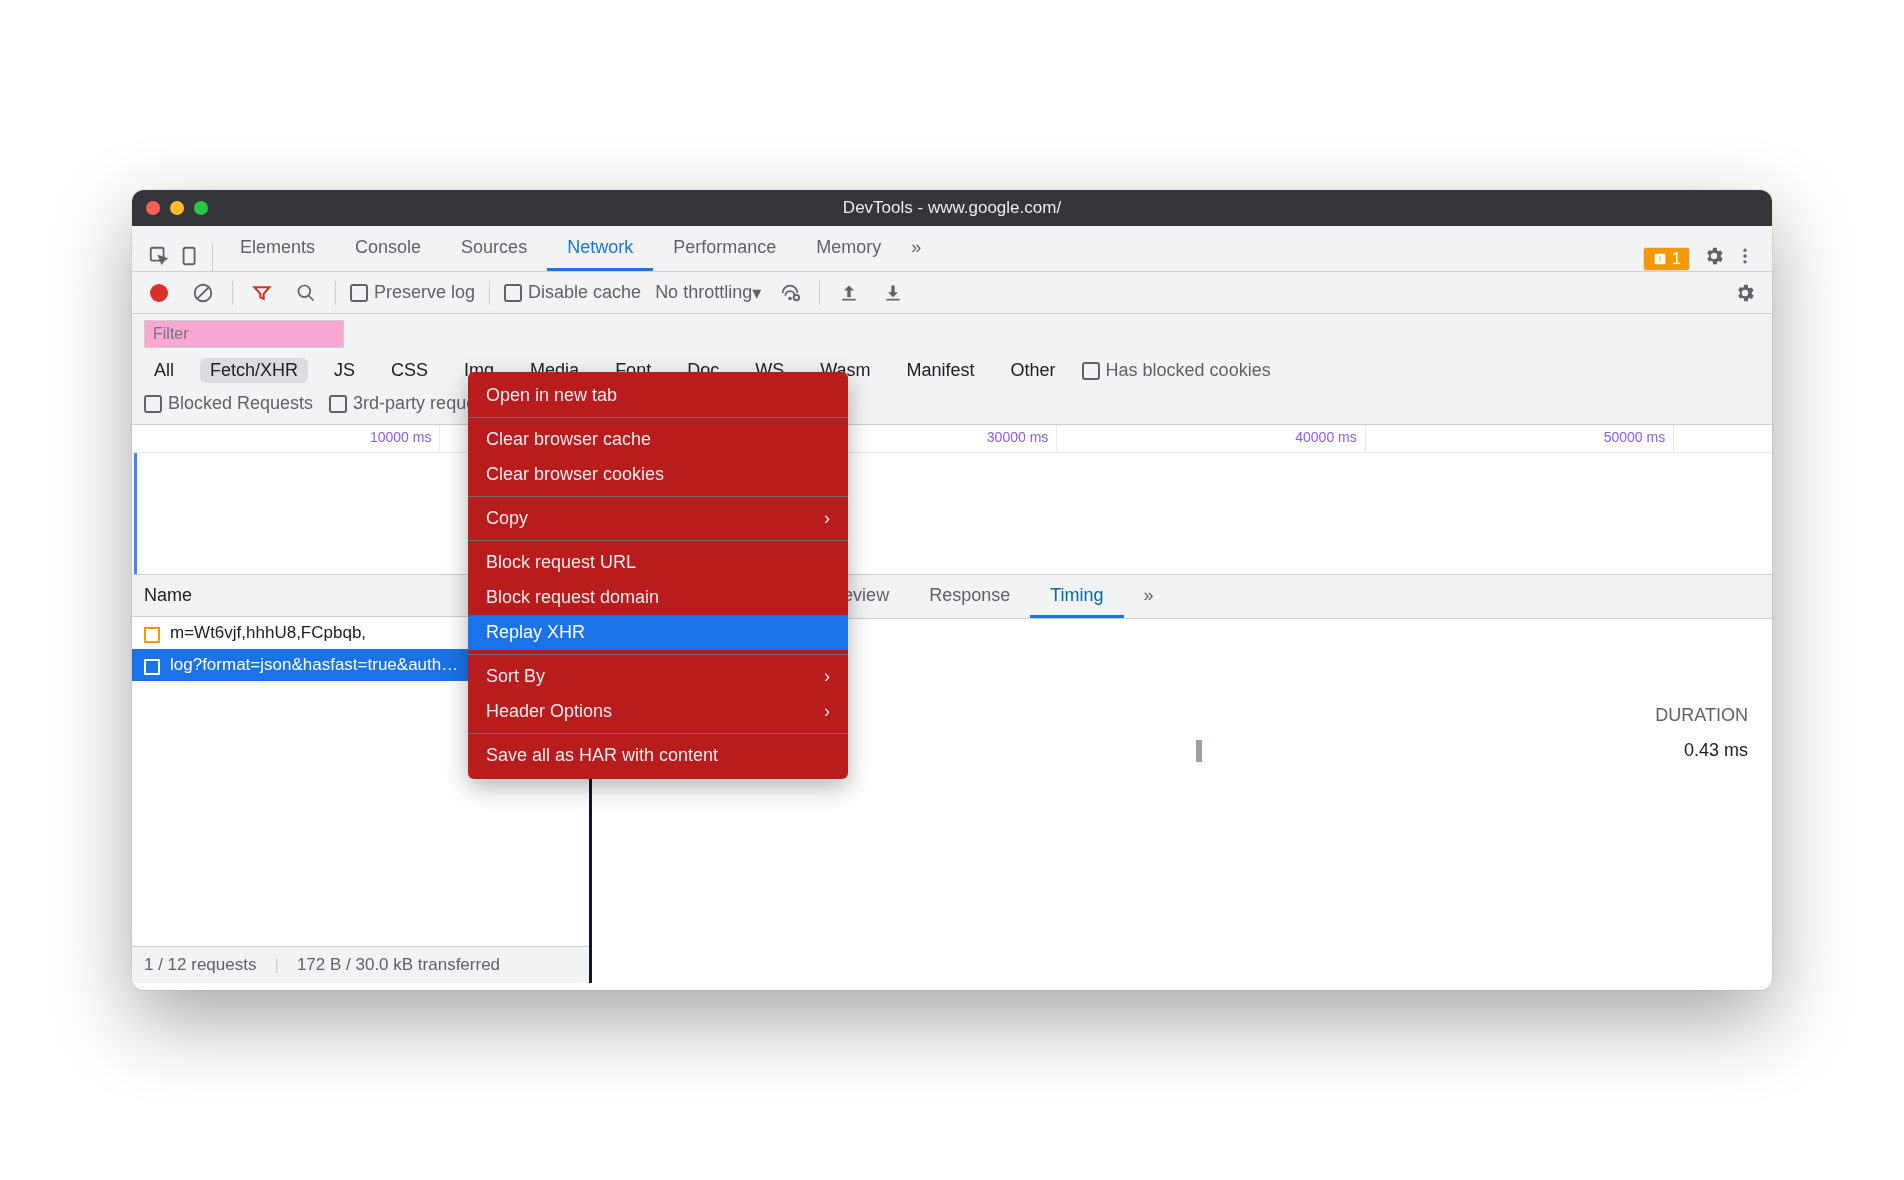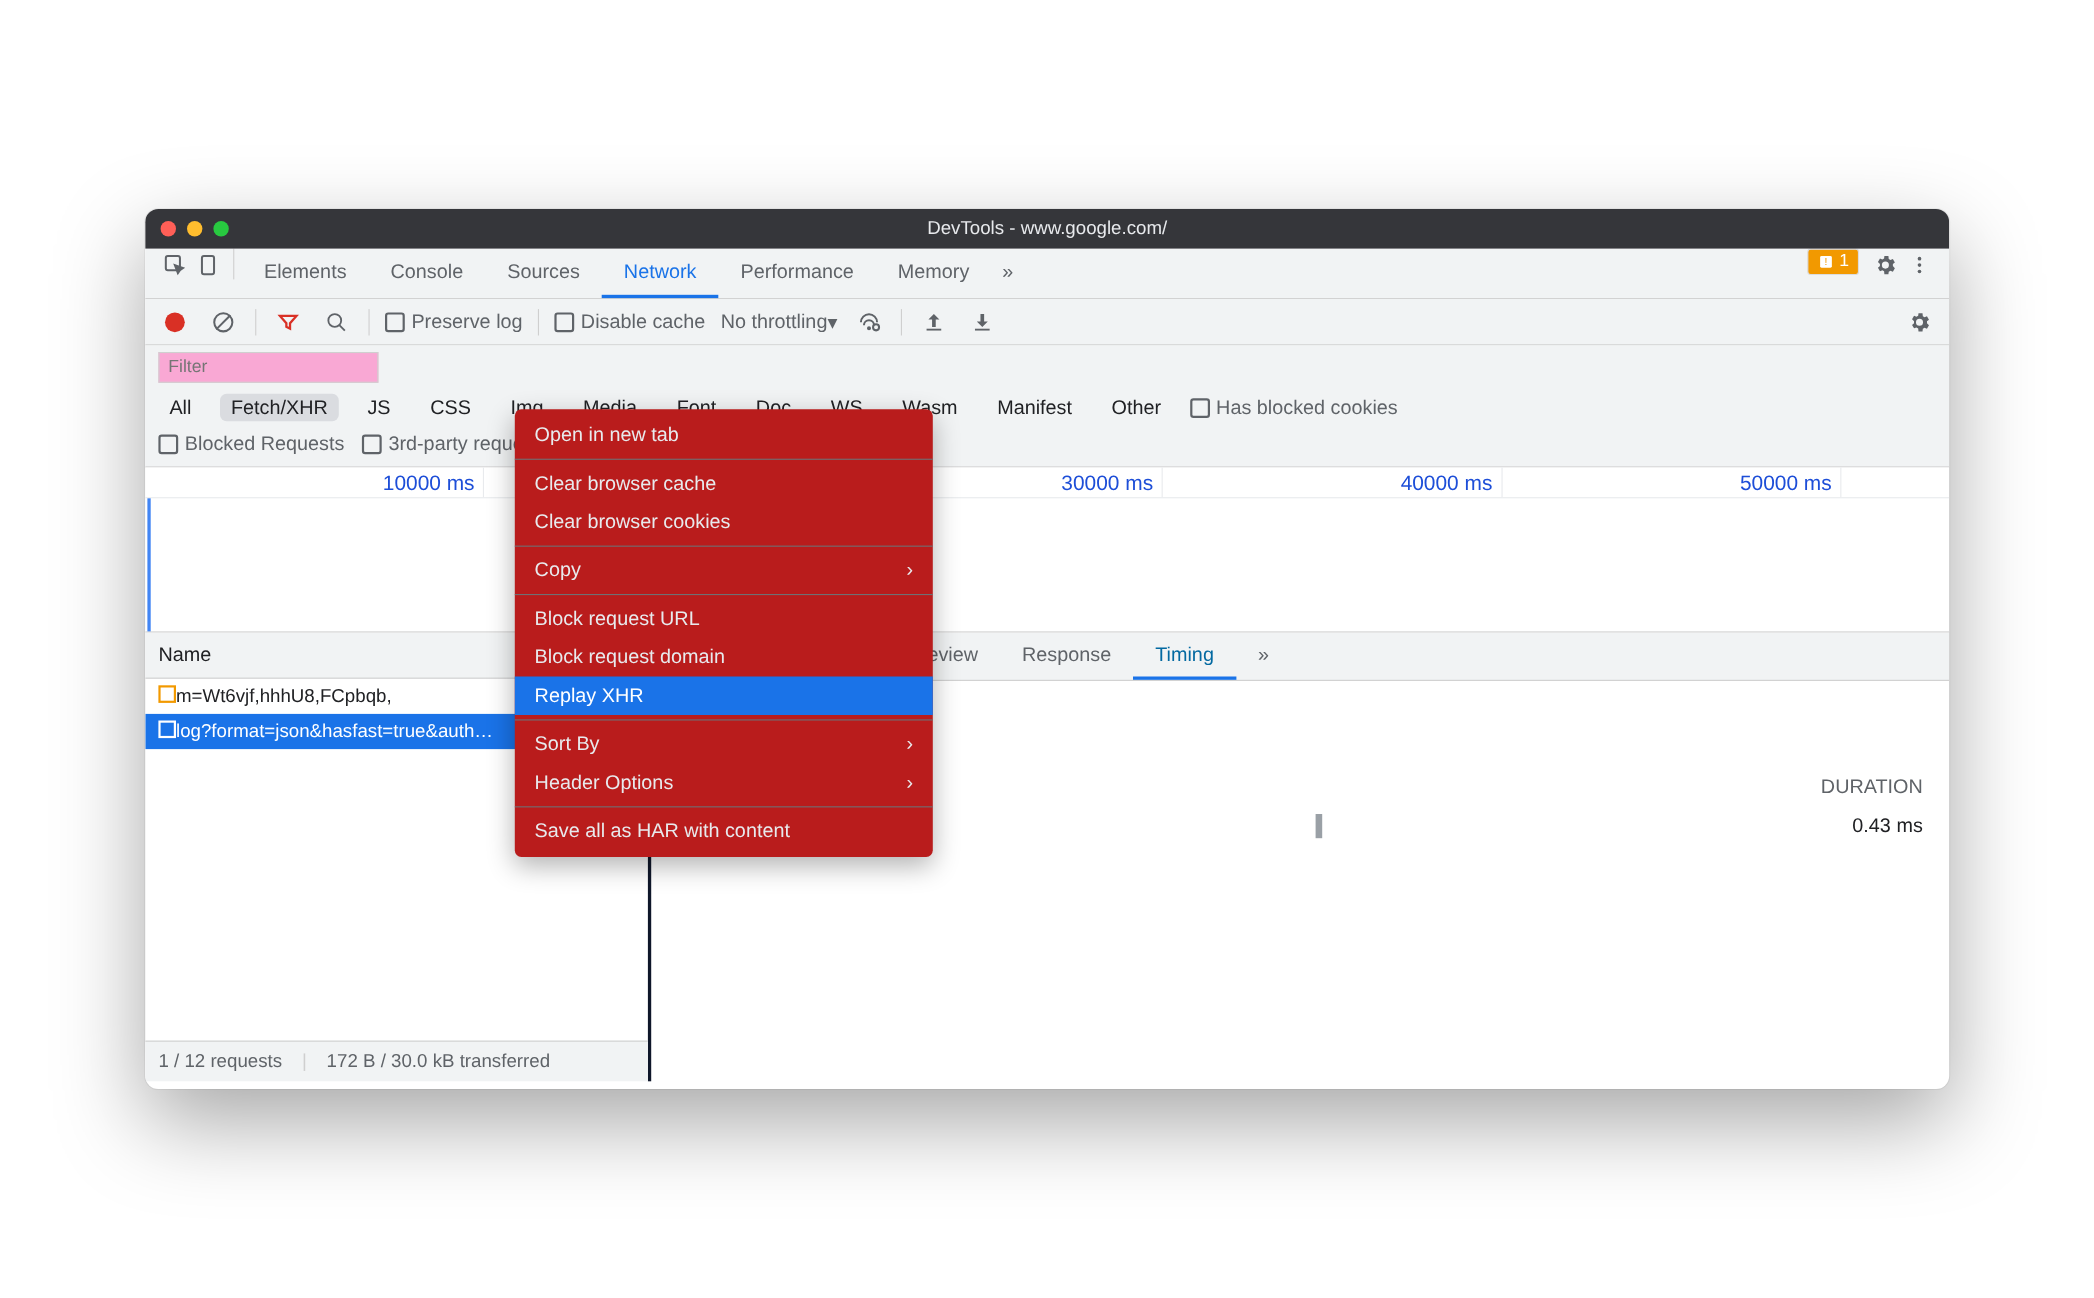--- a/index.html
+++ b/index.html
@@ -5,48 +5,48 @@
 * { margin: 0; padding: 0; box-sizing: border-box; font-family: -apple-system, 'Helvetica Neue', Arial, sans-serif; }
 body { background: #fff; display: flex; align-items: center; justify-content: center; height: 1180px; width: 1904px; }
 .window { width: 1640px; height: 800px; background: #fff; border-radius: 12px; overflow: hidden; box-shadow: 0 30px 80px rgba(0,0,0,0.35), 0 0 0 1px rgba(0,0,0,0.05); position: relative; }
 .titlebar { height: 36px; background: #35363a; display: flex; align-items: center; padding: 0 14px; position: relative; }
 .traffic-lights { display: flex; gap: 10px; }
 .tl { width: 14px; height: 14px; border-radius: 50%; }
 .tl-red { background: #ff5f57; }
 .tl-yellow { background: #ffbd2e; }
 .tl-green { background: #28c940; }
 .title-text { position: absolute; left: 0; right: 0; text-align: center; color: #e8eaed; font-size: 17px; font-weight: 500; pointer-events: none; }
-.tabs-bar { height: 46px; background: #f1f3f4; border-bottom: 1px solid #cfcfcf; display: flex; align-items: flex-start; padding: 0 12px; gap: 1px; }
+.tabs-bar { height: 46px; background: #f1f3f4; border-bottom: 1px solid #cfcfcf; display: flex; align-items: flex-end; padding: 0 12px; gap: 1px; }
 .tabs { display: flex; gap: 0; align-items: center; height: 100%; }
 .tab { padding: 0 20px; height: 100%; display: flex; align-items: center; color: #5f6368; font-size: 18px; cursor: pointer; border-bottom: 3px solid transparent; }
 .tab.active { color: #1a73e8; border-bottom-color: #1a73e8; }
 .icon-btn { width: 30px; height: 30px; display: flex; align-items: center; justify-content: center; cursor: pointer; color: #5f6368; }
 .spacer { flex: 1; }
 .badge { background: #f29900; color: #fff; padding: 2px 8px; border-radius: 3px; font-size: 16px; display: flex; align-items: center; gap: 4px; border: 1px solid #dadce0; margin-right: 8px; }
 .toolbar { height: 42px; background: #f1f3f4; border-bottom: 1px solid #cfcfcf; display: flex; align-items: center; padding: 0 12px; gap: 14px; }
 .record-btn { width: 18px; height: 18px; background: #d93025; border-radius: 50%; position: relative; }
 .record-btn::after { content:''; position:absolute; inset:-4px; border:2px solid #d93025; border-radius:50%; opacity:0; }
 .chk { display: flex; align-items: center; gap: 6px; color: #5f6368; font-size: 18px; }
 .chkbox { width: 18px; height: 18px; border: 2px solid #5f6368; border-radius: 3px; }
 .vdiv { width: 1px; height: 24px; background: #cfcfcf; }
 .throttle { display: flex; align-items: flex-start; gap: 0; color: #5f6368; font-size: 18px; }
 .filter-area { background: #f1f3f4; border-bottom: 1px solid #cfcfcf; padding: 6px 12px 10px; }
 .filter-input { width: 200px; height: 28px; border: 1px solid #cfcfcf; background: #f9a8d4; padding: 0 8px; font-size: 16px; color: #5f6368; }
 .filter-row { display: flex; align-items: center; gap: 16px; margin-top: 10px; flex-wrap: wrap; }
 .filter-chip { color: #202124; font-size: 18px; cursor: pointer; padding: 2px 10px; border-radius: 6px; }
 .filter-chip.active { background: #dadce0; }
 .timeline { height: 150px; border-bottom: 1px solid #cfcfcf; position: relative; background: #fff; }
 .timeline-ticks { display: flex; height: 28px; border-bottom: 1px solid #e8eaed; }
-.tick { flex: 1; text-align: right; color: #1d4ed8; font-size: 19px; padding-right: 8px; padding-top: 4px; border-right: 1px solid #e8eaed; }
+.tick { flex: 1; text-align: right; color: #8b5cf6; font-size: 14px; padding-right: 8px; padding-top: 4px; border-right: 1px solid #e8eaed; }
 .timeline-marker { position: absolute; top: 28px; bottom: 0; width: 3px; background: #4285f4; left: 2px; }
 .content { display: flex; height: calc(100% - 36px - 46px - 42px - 118px - 150px); }
 .name-col { width: 460px; border-right: 3px solid #0f172a; display: flex; flex-direction: column; }
 .name-header { padding: 10px 12px; color: #202124; font-size: 18px; border-bottom: 1px solid #cfcfcf; background: #f1f3f4; }
 .rows { flex: 1; overflow: hidden; }
-.row { display: flex; align-items: flex-start; padding: 6px 12px; font-size: 17px; color: #202124; cursor: pointer; white-space: nowrap; overflow: hidden; }
+.row { display: flex; align-items: flex-end; gap: 10px; padding: 6px 12px; font-size: 17px; color: #202124; cursor: pointer; white-space: nowrap; overflow: hidden; }
 .row.selected { background: #1a73e8; color: #fff; }
 .row-icon { width: 16px; height: 16px; border: 2px solid #f29900; flex-shrink: 0; }
 .row.selected .row-icon { border-color: #fff; }
 .status-bar { border-top: 1px solid #cfcfcf; padding: 8px 12px; display: flex; gap: 18px; color: #5f6368; font-size: 17px; background: #f1f3f4; }
 .details { flex: 1; display: flex; flex-direction: column; }
 .detail-tabs { display: flex; border-bottom: 1px solid #cfcfcf; background: #f1f3f4; height: 44px; align-items: center; }
 .dtab { padding: 0 20px; color: #5f6368; font-size: 18px; cursor: pointer; height: 100%; display: flex; align-items: center; border-bottom: 3px solid transparent; }
 .dtab.active { color: #0369a1; border-bottom-color: #1a73e8; }
 .detail-body { padding: 14px 24px; color: #202124; font-size: 18px; flex: 1; }
 .detail-line { margin-bottom: 8px; }

